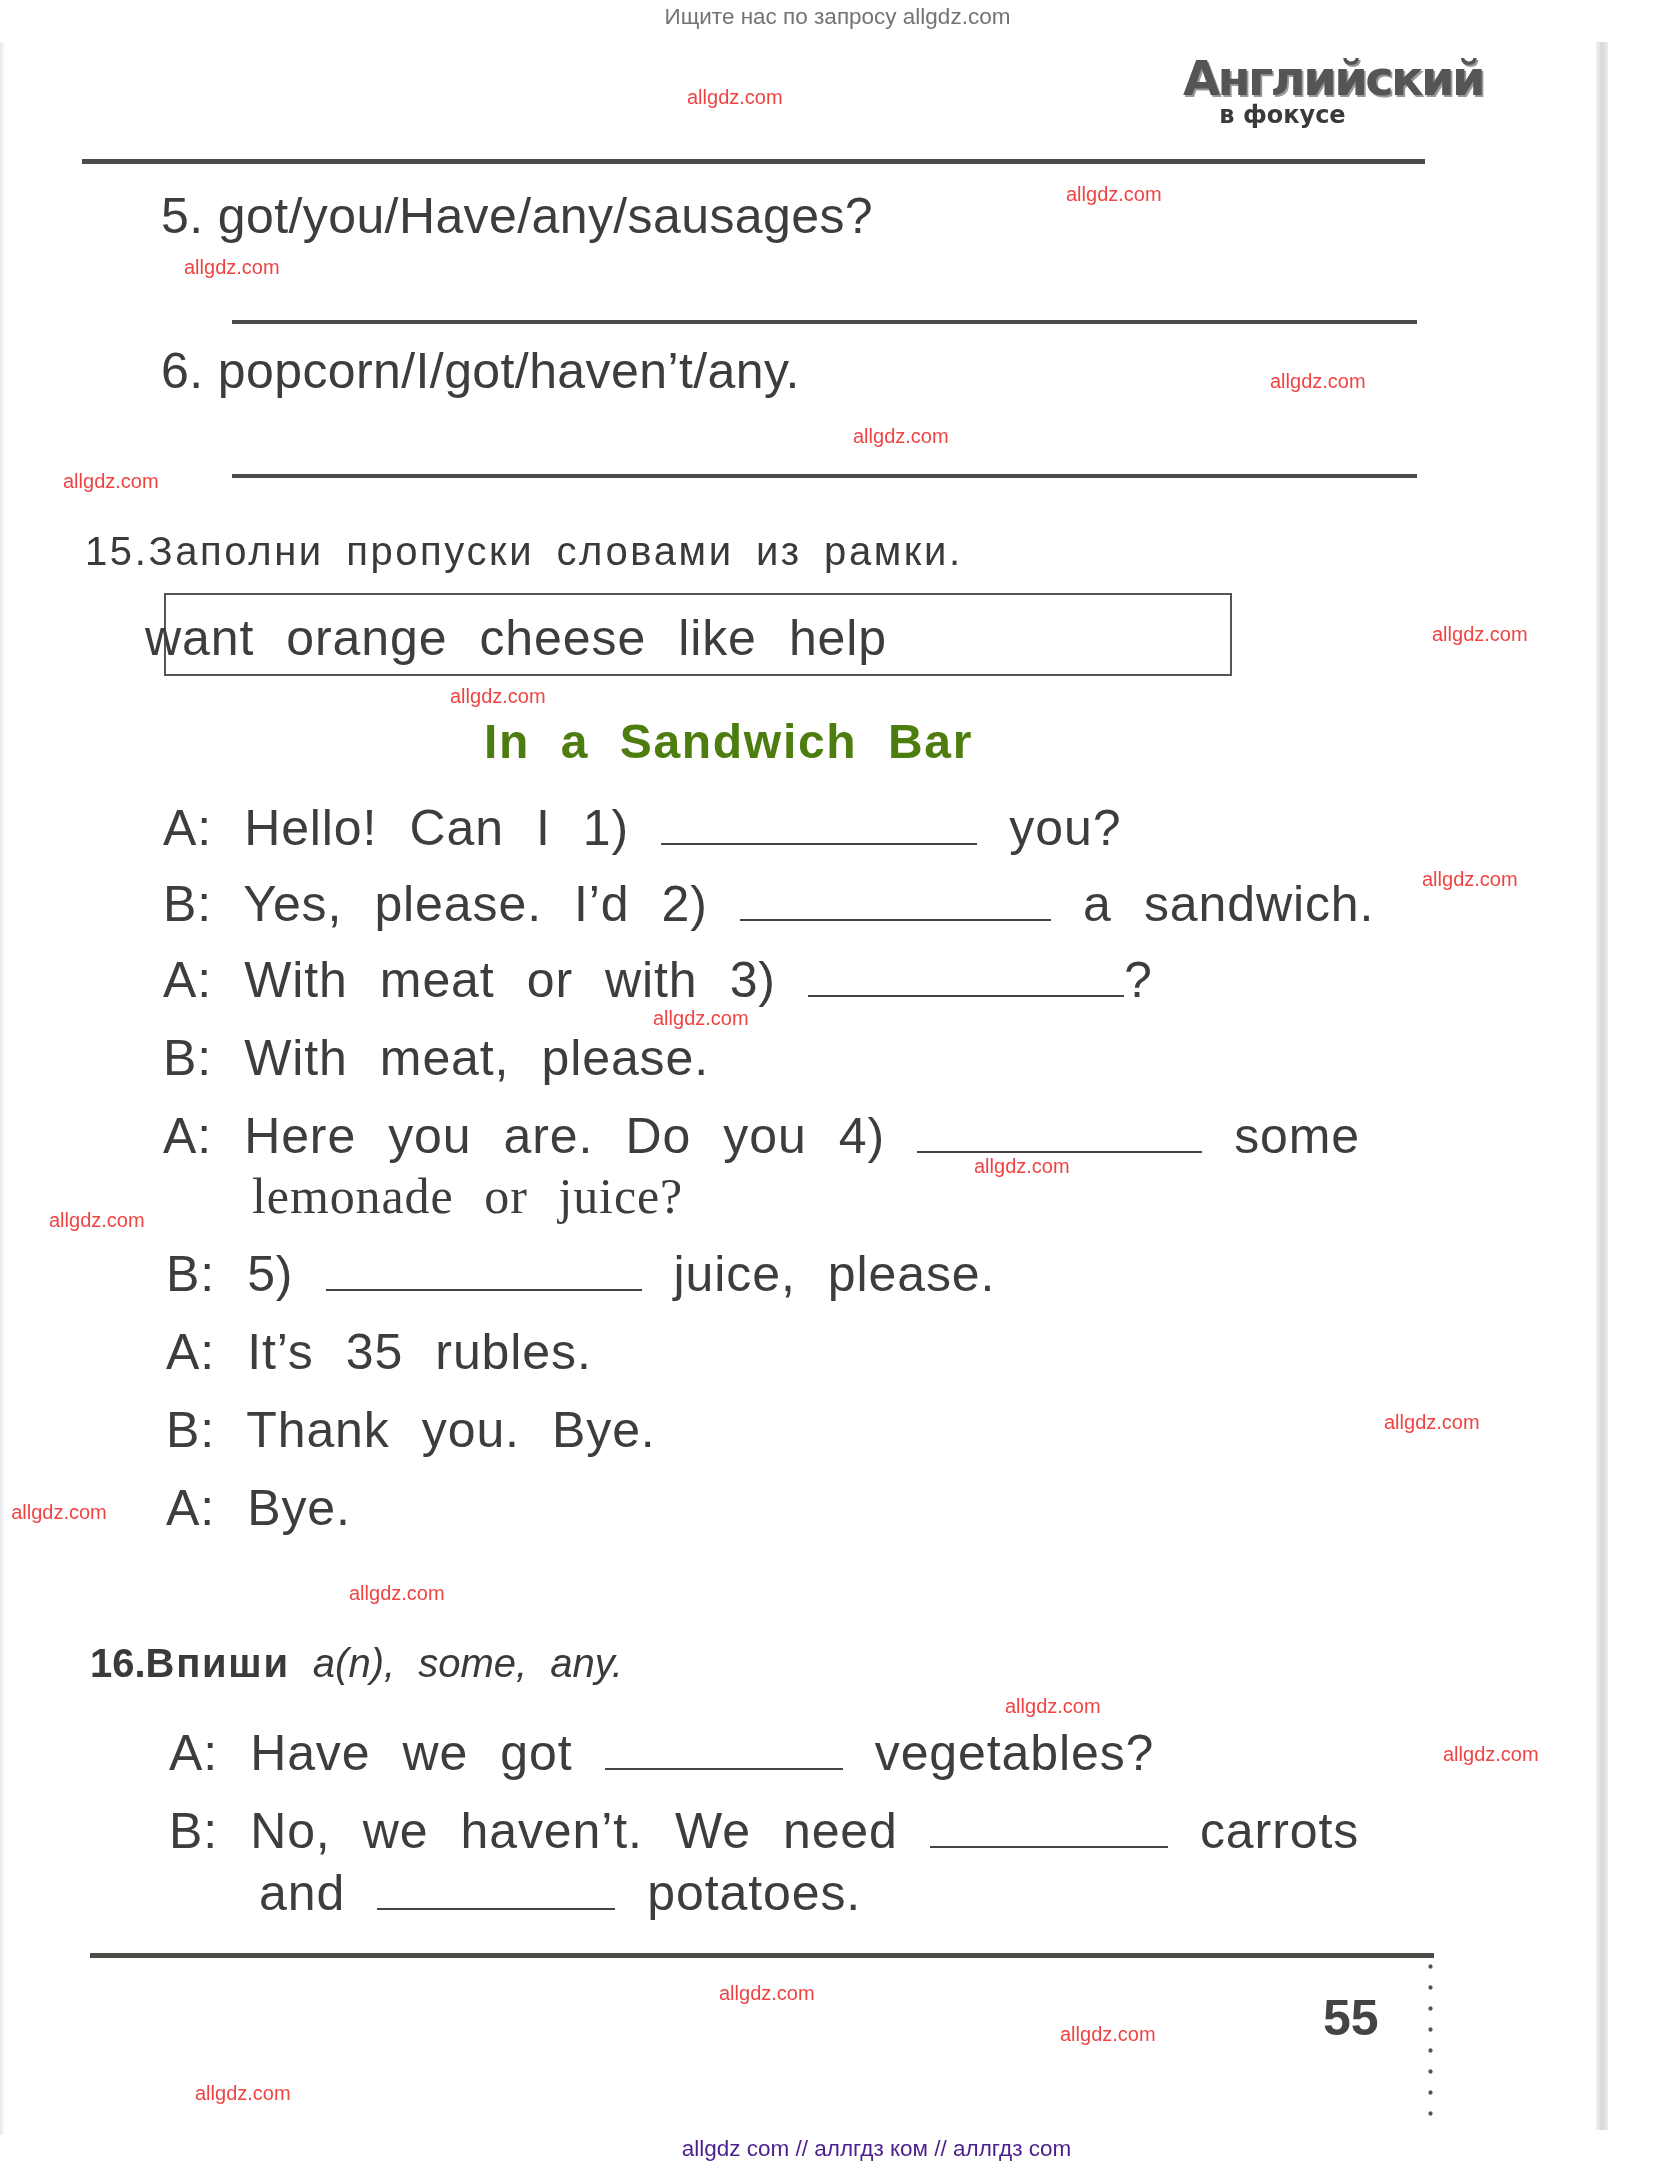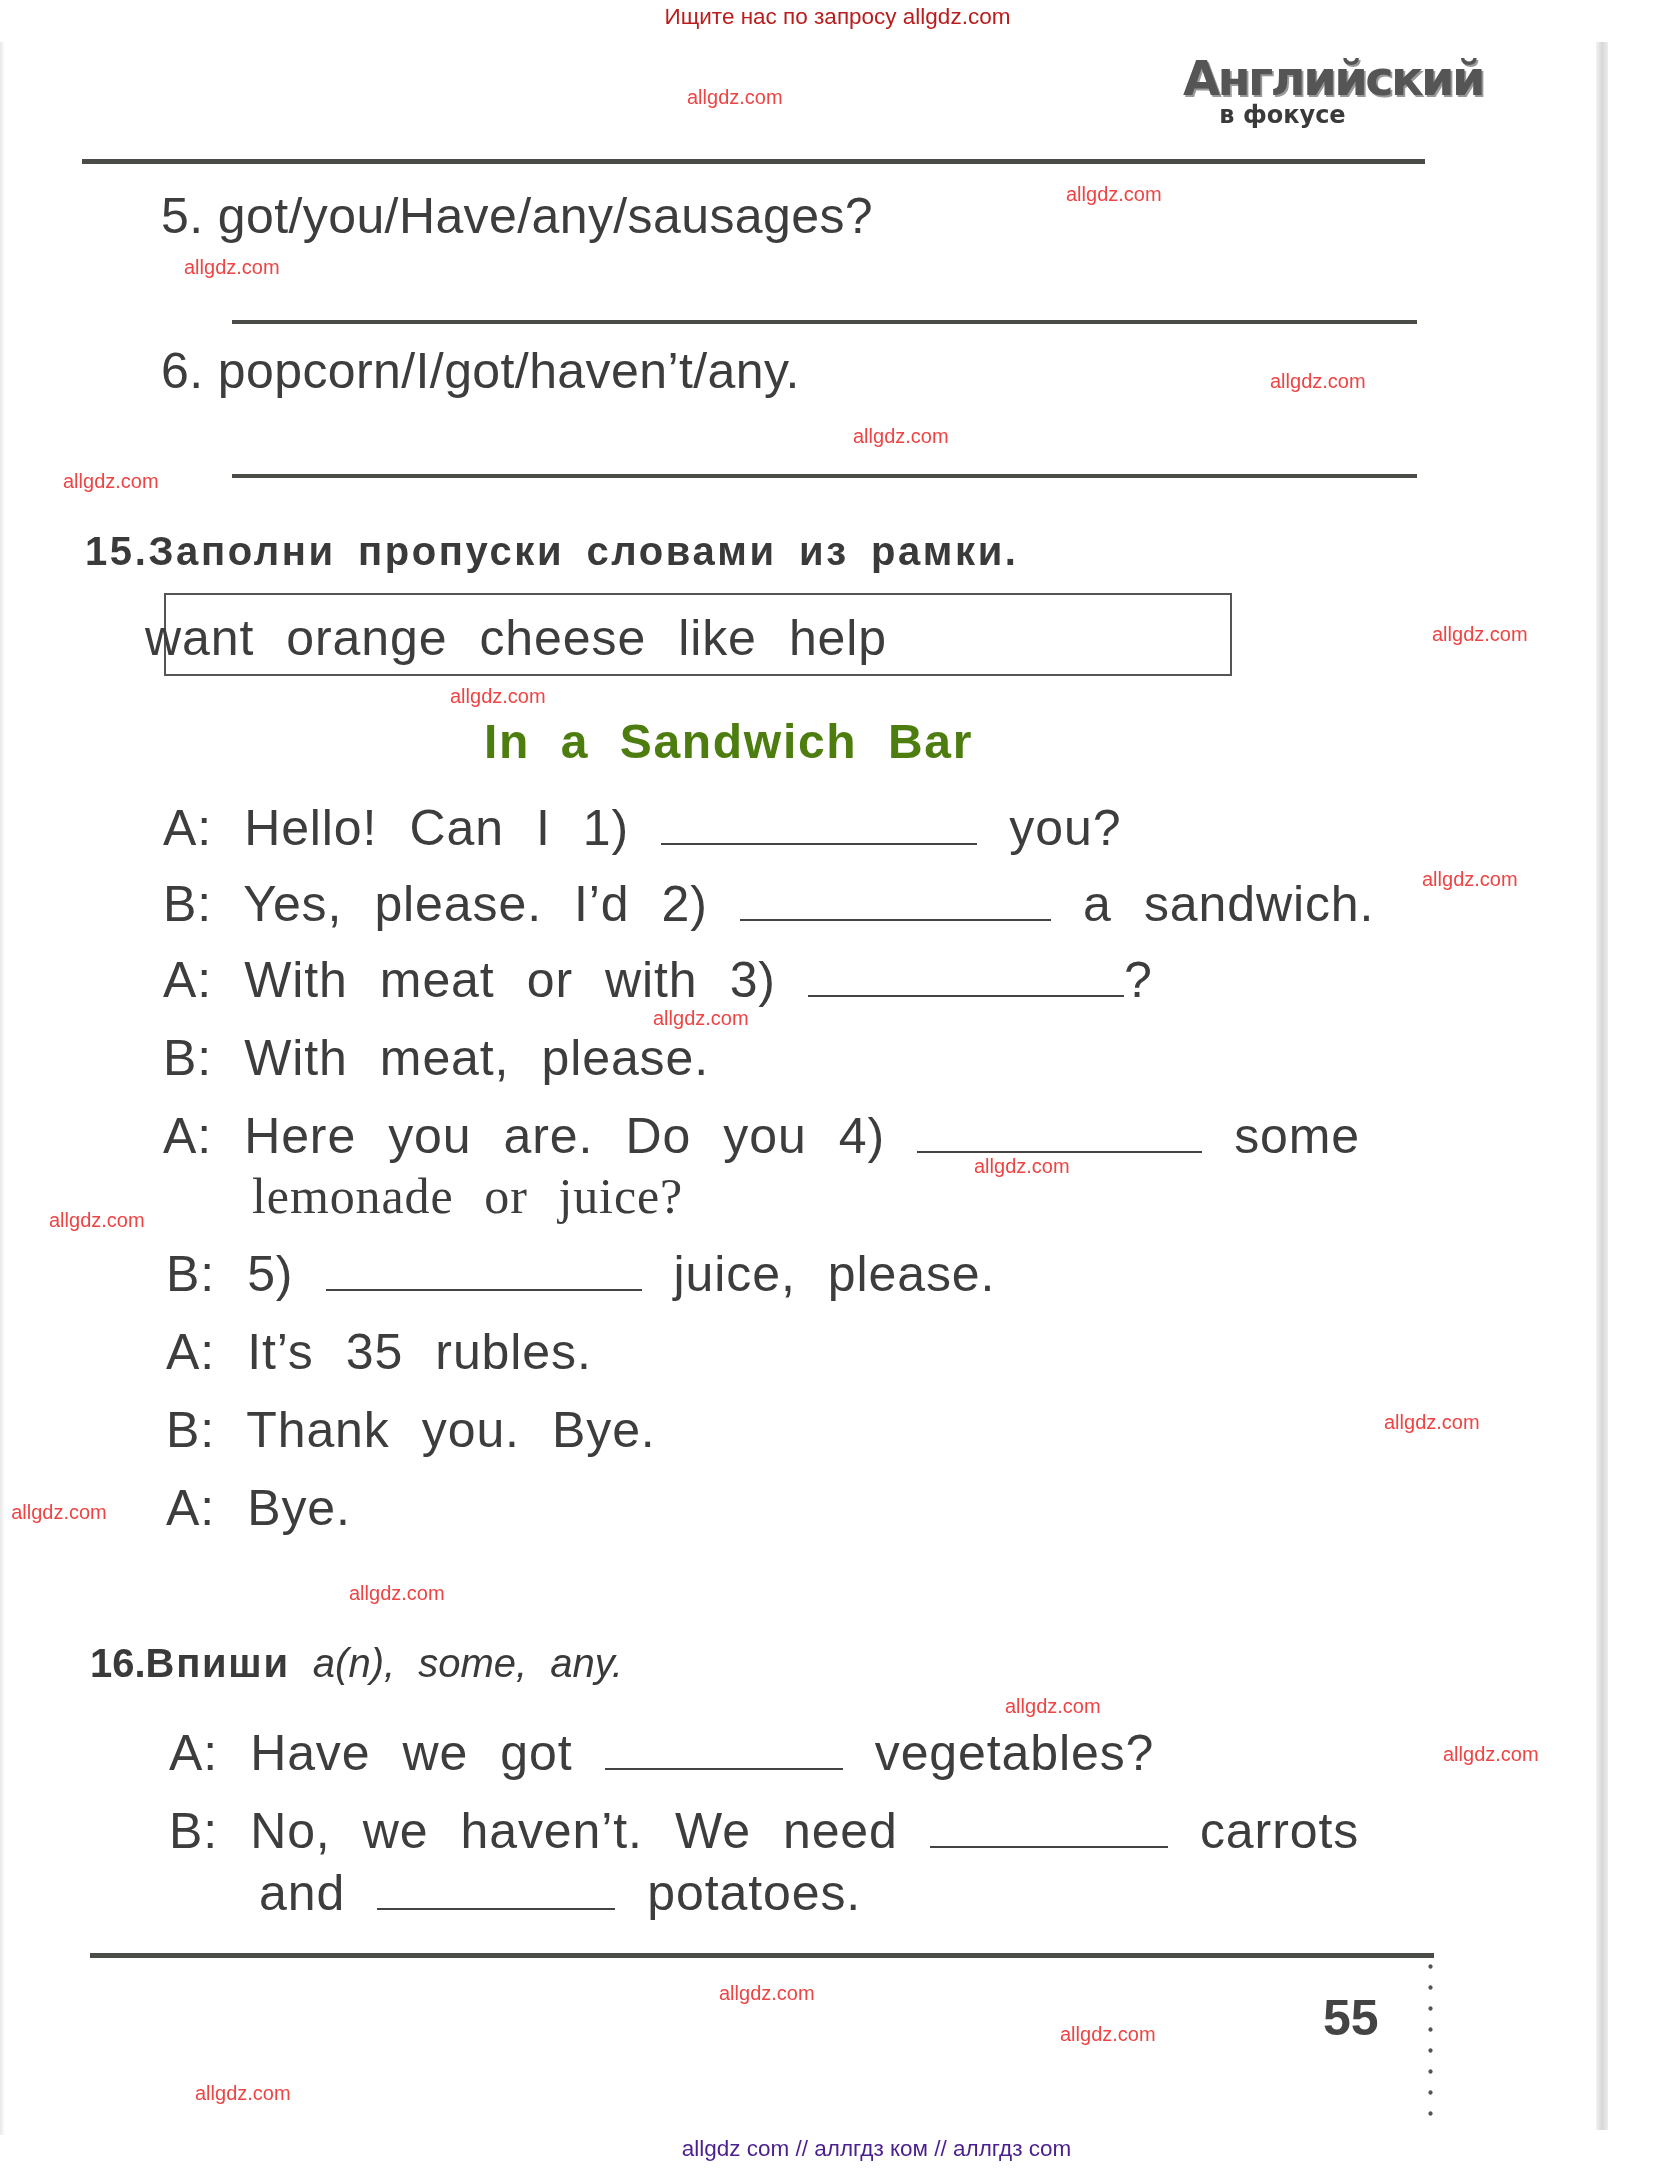--- a/index.html
+++ b/index.html
@@ -1,27 +1,27 @@
 <!DOCTYPE html>
 <html style="font-size:14px"><head>
 <meta charset="utf-8">
 <style>
   html,body{margin:0;padding:0;}
   body{width:1675px;height:2176px;position:relative;background:#fff;overflow:hidden;font-family:"Liberation Sans",sans-serif;color:#3a3a3a;}
   .abs{position:absolute;white-space:nowrap;}
-  .top-banner{top:3.5px;left:0;width:1675px;text-align:center;color:#b91c1c;font-size:22.5px;font-family:"Liberation Sans",sans-serif;}
+  .top-banner{top:3.5px;left:0;width:1675px;text-align:center;color:#737373;font-size:22.5px;font-family:"Liberation Sans",sans-serif;}
   .page-shadow-left{position:absolute;left:0;top:42px;width:5.2px;height:2093px;background:linear-gradient(to right,#e8e8e8,#fff);}
   .page-shadow-right{position:absolute;left:1596px;top:42px;width:12px;height:2088px;background:linear-gradient(to right,#f2f2f2,#d8d8d8,#ececec);}
   .rule{position:absolute;background:#4a4d47;}
   .wm{position:absolute;color:#ef4444;font-size:20px;font-family:"Liberation Sans",sans-serif;white-space:nowrap;}
   .logo{left:1183px;top:54px;width:225px;text-align:center;}
   .logo .big{font-family:"DejaVu Sans",sans-serif;font-weight:bold;font-size:48px;color:#555;letter-spacing:-2.6px;line-height:48px;text-shadow:1.7px 1.7px 0 #999;}
   .logo .small{font-family:"DejaVu Sans",sans-serif;font-weight:bold;font-size:24px;color:#3a3a3a;line-height:26px;margin-left:-26px;}
   .task{font-size:50px;color:#3d3d3d;letter-spacing:0.4px;}
-  .heading{font-size:40px;font-weight:bold;color:#3a3a3a;letter-spacing:2.6px;word-spacing:8.6px;}
+  .heading{font-size:40px;font-weight:normal;color:#3a3a3a;letter-spacing:2.6px;word-spacing:8.6px;}
   .box{position:absolute;left:164px;top:593px;width:1068px;height:83px;border:2.6px solid #555;box-sizing:border-box;}
   .box-text{position:absolute;left:0;top:14px;width:951px;text-align:center;font-size:50px;color:#3d3d3d;word-spacing:17.3px;letter-spacing:0.9px;}
   .title{font-size:48px;font-weight:bold;color:#4d7c0f;letter-spacing:1.7px;word-spacing:15.6px;}
   .line-text{font-size:50px;color:#3d3d3d;word-spacing:17.3px;letter-spacing:0.9px;}
   .blank{display:inline-block;border-bottom:2.6px solid #444;vertical-align:baseline;}
   .dots{position:absolute;left:1428px;top:1956px;width:5.2px;height:173px;background:radial-gradient(circle,#555 1.7px,transparent 2.6px) 0 0/5.2px 21px repeat-y;}
   .page-num{left:1323px;top:1989px;font-size:50px;font-weight:bold;color:#444;}
   .bottom-banner{top:2136px;left:0;width:1675px;text-align:center;color:#4b1f8e;font-size:22.5px;padding-left:39px;}
 </style>
 </head>

